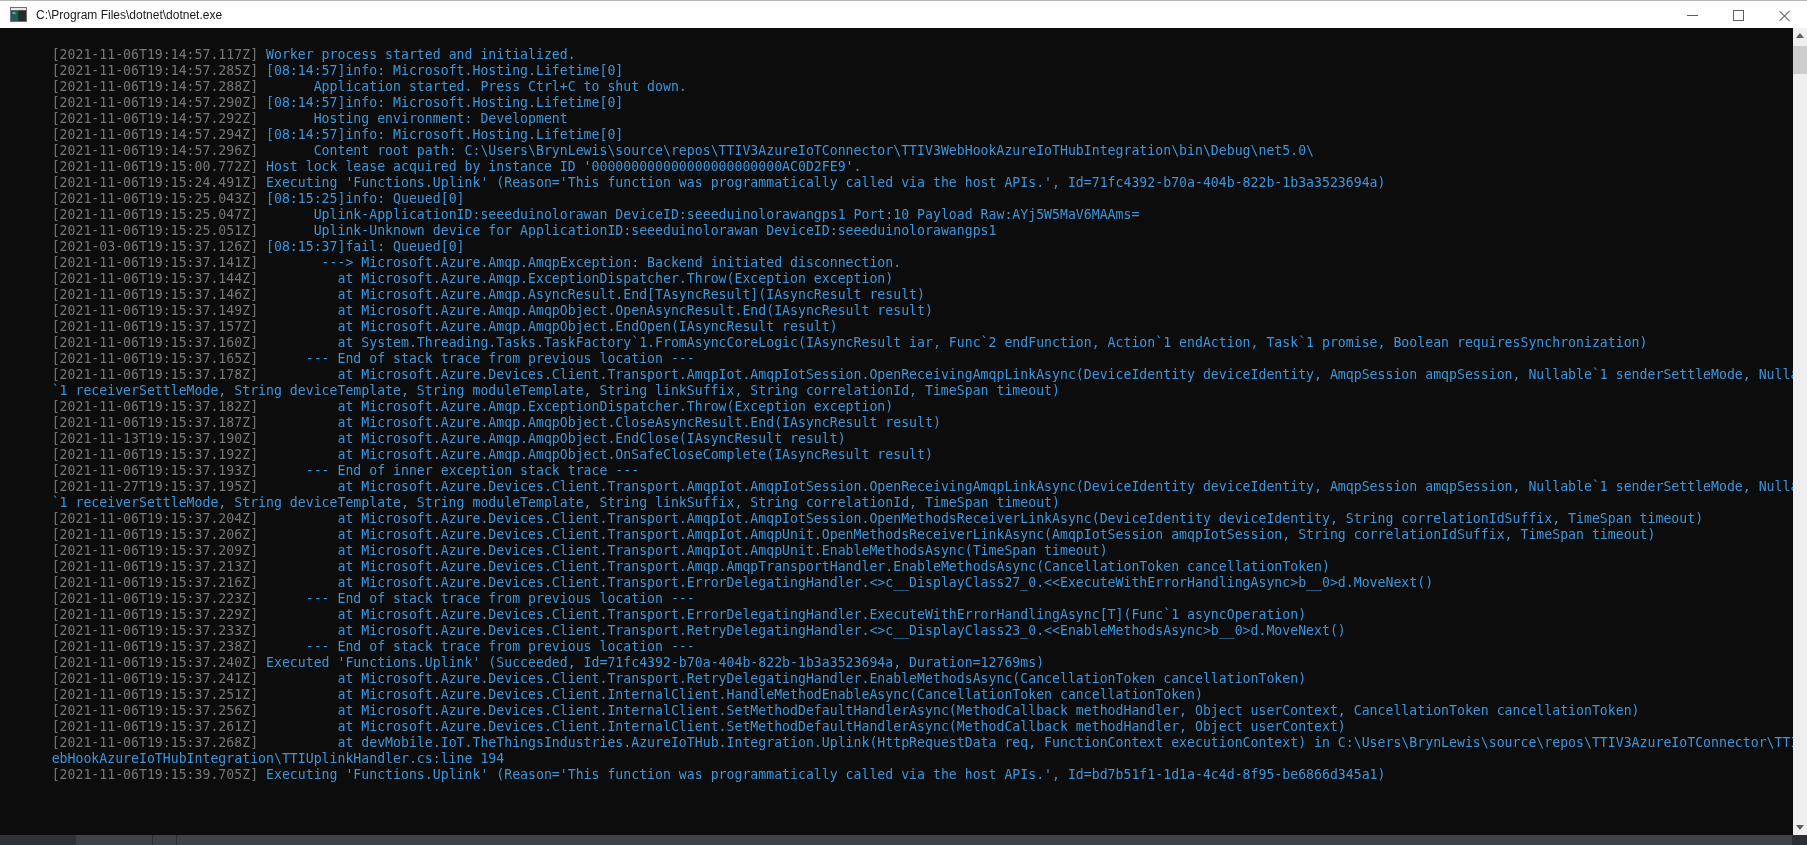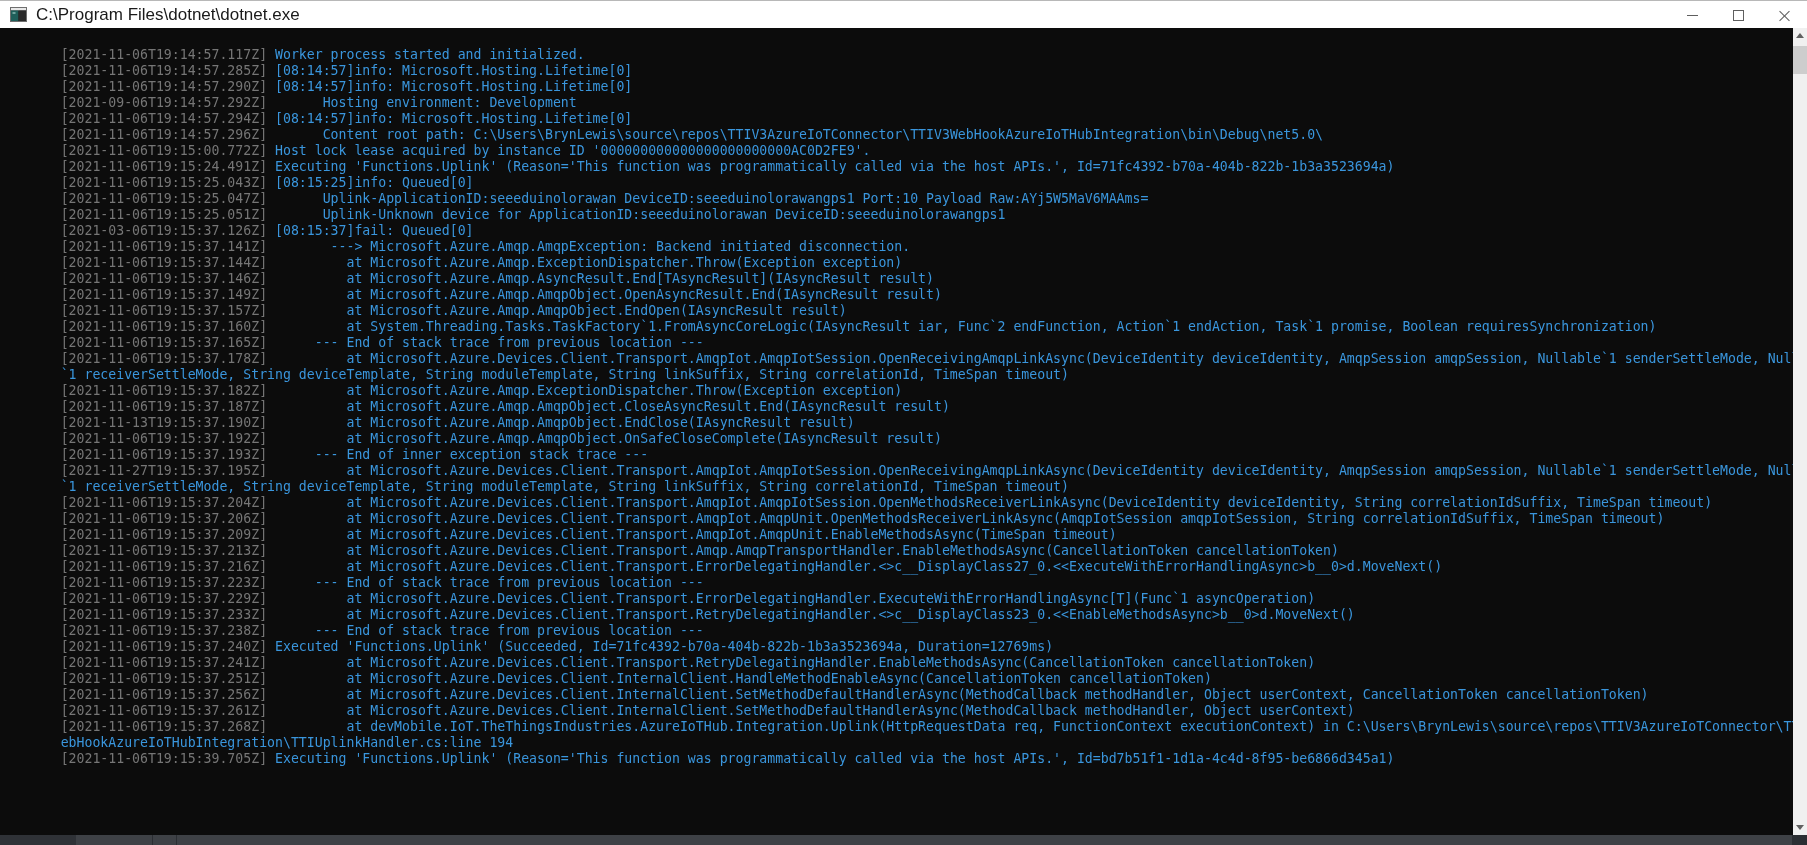--- a/index.html
+++ b/index.html
@@ -20,40 +20,40 @@
   
   .titlebar{
     position:absolute;top:0;left:0;width:1807px;height:28px;
     background:var(--titlebar-bg);
     border-top:1px solid #b8b8b8;
     box-sizing:border-box;
     display:flex;align-items:center;
   }
   .app-icon{width:17px;height:15px;margin-left:10px;margin-right:9px;flex:0 0 auto;}
   .title-text{
-    font-size:17px;color:#1a1a1a;white-space:nowrap;
+    font-size:12px;color:#1a1a1a;white-space:nowrap;
     font-family:"Liberation Sans",sans-serif;
   }
   .win-controls{position:absolute;right:0;top:0;height:28px;display:flex;}
   .win-btn{width:46px;height:28px;display:flex;align-items:center;justify-content:center;cursor:default;}
   .glyph-min{width:11px;height:1px;background:#5f5f5f;}
   .glyph-max{width:9px;height:9px;border:1px solid #5f5f5f;background:transparent;}
   .glyph-close{position:relative;width:11px;height:11px;}
   .glyph-close::before,.glyph-close::after{
     content:"";position:absolute;left:5px;top:-1px;width:1px;height:14px;background:#5f5f5f;
   }
   .glyph-close::before{transform:rotate(45deg);}
   .glyph-close::after{transform:rotate(-45deg);}
 
   
   .console{
     position:absolute;top:28px;left:0;width:1793px;height:807px;
     background:var(--console-bg);
     overflow:hidden;
-    padding:3px 0 0 13px;box-sizing:border-box;
+    padding:3px 0 0 4px;box-sizing:border-box;
   }
   .log-row{
     height:16px;line-height:16px;white-space:pre;
     font-family:"DejaVu Sans Mono","Liberation Mono",monospace;
     font-size:13.2px;
   }
   .log-row .ts{color:var(--timestamp);}
   .log-row .msg{color:var(--log-text);}
 
   
@@ -110,24 +110,27 @@
 
   <div class="console">
 
   <div class="log-row" style="">
       <span class="ts">[2021-11-06T19:14:57.117Z]</span><span class="msg"> Worker process started and initialized.</span>
     </div>
       <div class="log-row" style="">
       <span class="ts">[2021-11-06T19:14:57.285Z]</span><span class="msg"> [08:14:57]info: Microsoft.Hosting.Lifetime[0]</span>
     </div>
       <div class="log-row" style="">
+      <span class="ts">[2021-11-06T19:14:57.288Z]</span><span class="msg">       Application started. Press Ctrl+C to shut down.</span>
+    </div>
+      <div class="log-row" style="">
       <span class="ts">[2021-11-06T19:14:57.290Z]</span><span class="msg"> [08:14:57]info: Microsoft.Hosting.Lifetime[0]</span>
     </div>
       <div class="log-row" style="">
-      <span class="ts">[2021-09-06T19:14:57.292Z]</span><span class="msg">       Hosting environment: Development</span>
+      <span class="ts">[2021-11-06T19:14:57.292Z]</span><span class="msg">       Hosting environment: Development</span>
     </div>
       <div class="log-row" style="">
       <span class="ts">[2021-11-06T19:14:57.294Z]</span><span class="msg"> [08:14:57]info: Microsoft.Hosting.Lifetime[0]</span>
     </div>
       <div class="log-row" style="">
       <span class="ts">[2021-11-06T19:14:57.296Z]</span><span class="msg">       Content root path: C:\Users\BrynLewis\source\repos\TTIV3AzureIoTConnector\TTIV3WebHookAzureIoTHubIntegration\bin\Debug\net5.0\</span>
     </div>
       <div class="log-row" style="">
       <span class="ts">[2021-11-06T19:15:00.772Z]</span><span class="msg"> Host lock lease acquired by instance ID '000000000000000000000000AC0D2FE9'.</span>
     </div>

